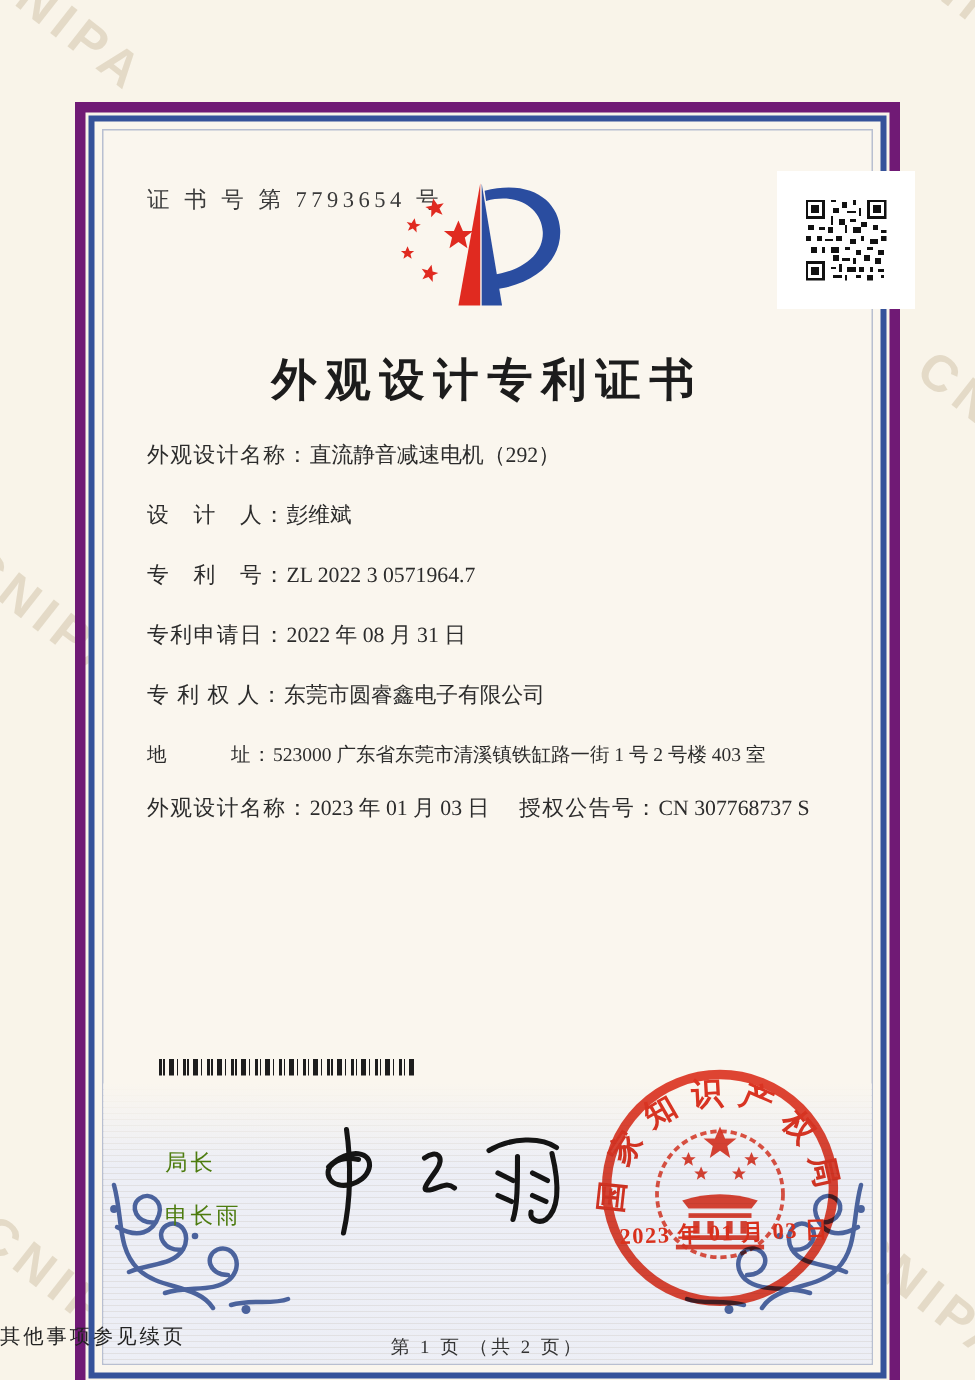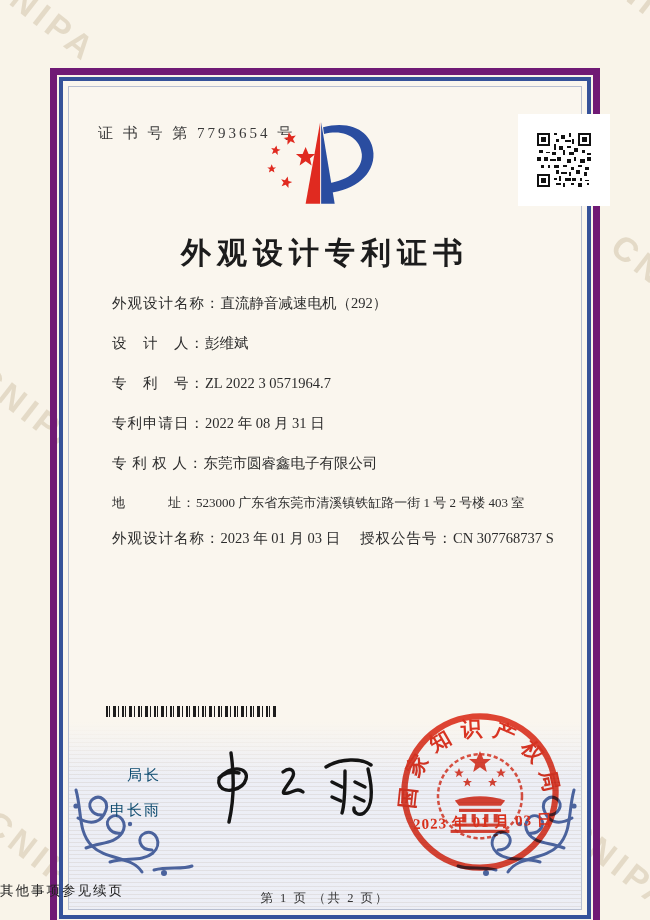--- a/index.html
+++ b/index.html
@@ -31,32 +31,32 @@
   .logo { position:absolute; left:50%; top:28px; transform:translateX(-50%); width:126px; height:98px; }
 
   .qr-patch { position:absolute; left:450px; top:28px; width:92px; height:92px; background:#ffffff;
               display:flex; align-items:center; justify-content:center; }
   .qr-patch svg { width:54px; height:54px; }
 
   .title { position:absolute; left:0; right:0; top:147px; text-align:center;
            font-size:30px; font-weight:bold; letter-spacing:6px; color:#1c1c1c; }
 
   .fields { position:absolute; left:30px; top:200px; width:490px; font-size:14.5px; color:#2c2c2c; }
-  .frow { position:absolute; left:14px; white-space:nowrap; }
+  .frow { position:absolute; left:0; white-space:nowrap; }
   .frow .lab { letter-spacing:1px; }
   .grant-no-group { position:absolute; left:248px; top:0; white-space:nowrap; }
 
   .paras { position:absolute; left:30px; top:470px; width:490px; font-size:14.5px;
            line-height:22.5px; color:#333; text-align:justify; }
   .paras p { text-indent:2em; }
 
   .barcode { position:absolute; left:38px; top:620px; width:172px; height:11px;
      background-image:repeating-linear-gradient(90deg,#1d1d1d 0 2px,transparent 2px 3px,#1d1d1d 3px 4px,transparent 4px 7px,#1d1d1d 7px 10px,transparent 10px 12px,#1d1d1d 12px 13px,transparent 13px 16px); }
 
-  .director { position:absolute; left:42px; top:680px; font-size:15px; color:#0c4a6e; letter-spacing:2px;text-align:right; }
+  .director { position:absolute; left:42px; top:680px; font-size:15px; color:#4d7c0f; letter-spacing:2px; }
   .director .name { display:block; margin-top:16px; }
 
   .signature { position:absolute; left:125px; top:660px; width:215px; height:85px; }
 
   .seal { position:absolute; left:328px; top:622px; width:168px; height:168px; mix-blend-mode:multiply; opacity:0.95; }
   .seal-date { position:absolute; left:345px; top:726px; width:190px; font-size:15px; font-weight:bold;
                color:#d8301c; letter-spacing:1px; transform:rotate(-2deg); white-space:nowrap; }
 
   .page-line { position:absolute; left:0; right:0; top:804px; text-align:center;
                font-size:12.5px; color:#333; letter-spacing:2px; }

